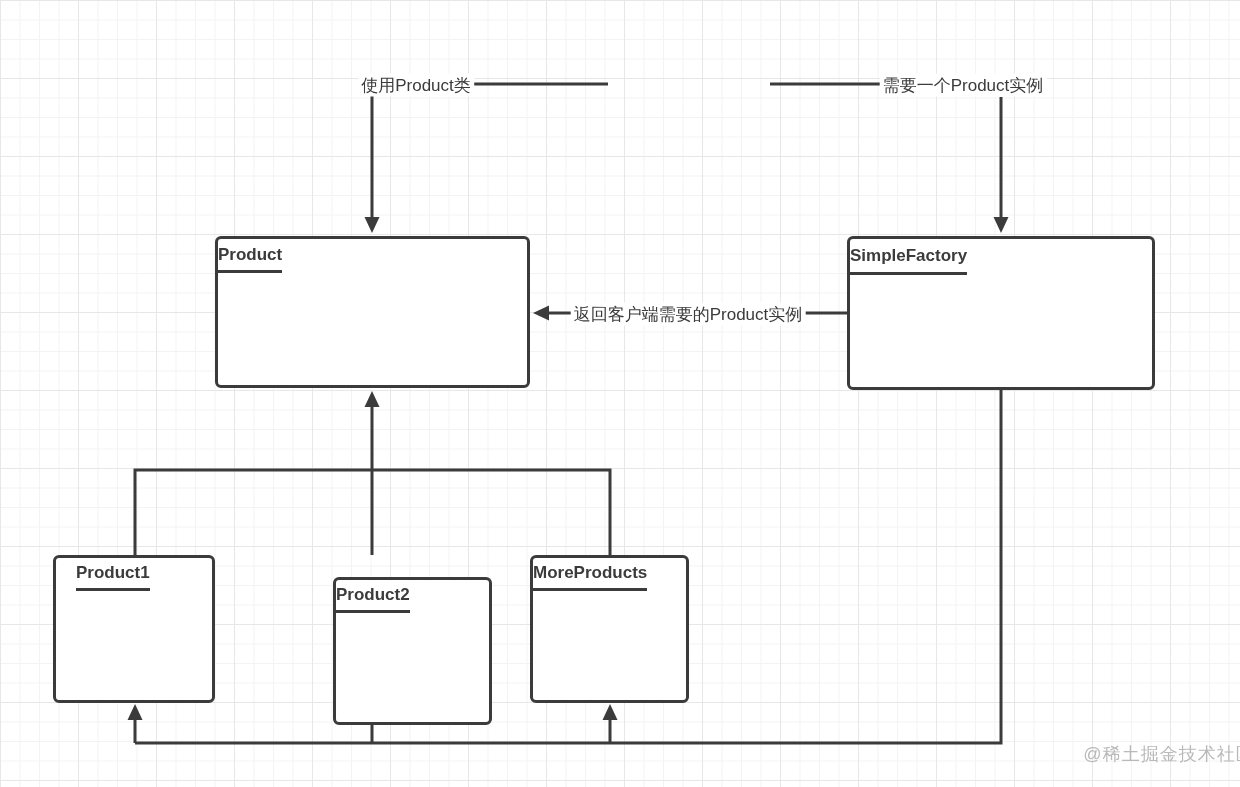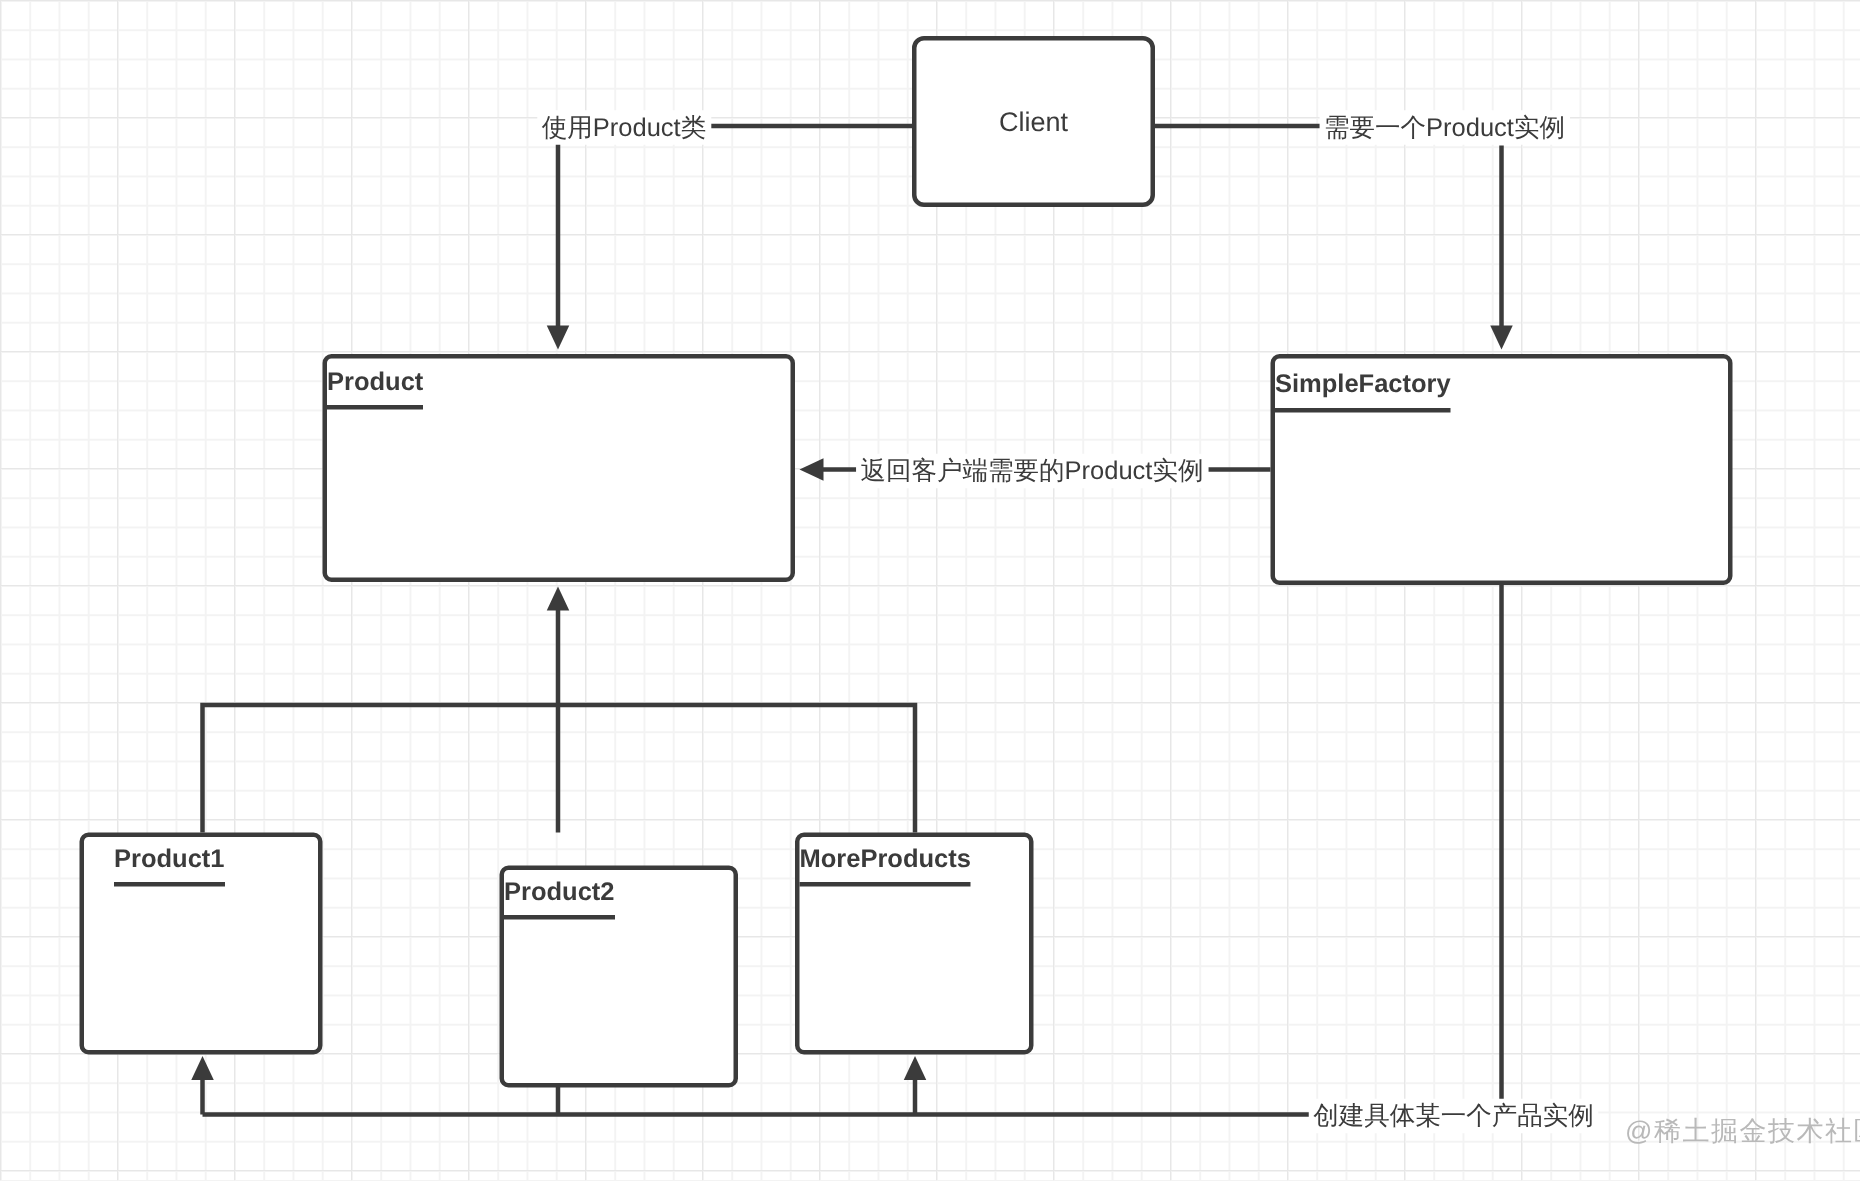--- a/index.html
+++ b/index.html
@@ -90,23 +90,20 @@
     </g>
 
     <g>
       <path d="M1001 390 V743 H135 M135 743 V720 M372 743 V720 M610 743 V720"></path>
       <polygon points="135,704 127.5,720 142.5,720"></polygon>
       <polygon points="372,704 364.5,720 379.5,720"></polygon>
       <polygon points="610,704 602.5,720 617.5,720"></polygon>
     </g>
   </svg>
 
-  <div class="node simple-node" style="left:608px; top:24px; width:162px; height:114px;">
-    <span>Client</span>
-  </div>
 
   <div class="node cls-node" style="left:215px; top:236px; width:315px; height:152px;">
     <div class="cls-header" style="height:31px;">Product</div>
     <div class="cls-attrs" style="height:36px;"></div>
     <div class="cls-methods"></div>
   </div>
 
   <div class="node cls-node" style="left:847px; top:236px; width:308px; height:154px;">
     <div class="cls-header" style="height:33px;">SimpleFactory</div>
     <div class="cls-attrs" style="height:37px;"></div>
@@ -126,17 +123,16 @@
 
   <div class="node cls-node" style="left:530px; top:555px; width:159px; height:148px;">
     <div class="cls-header" style="height:30px;">MoreProducts</div>
     <div class="cls-attrs" style="height:37px;"></div>
     <div class="cls-methods"></div>
   </div>
 
   <span class="edge-label" style="left:416px; top:85px;">使用Product类</span>
   <span class="edge-label" style="left:963px; top:85px;">需要一个Product实例</span>
   <span class="edge-label" style="left:688px; top:314px;">返回客户端需要的Product实例</span>
-  <span class="edge-label" style="left:969px; top:744px;">创建具体某一个产品实例</span>
 
   <span class="watermark" style="left:1132px; top:754px;margin-left:37px;">@稀土掘金技术社区</span>
 
 </div>
 
 </body></html>

